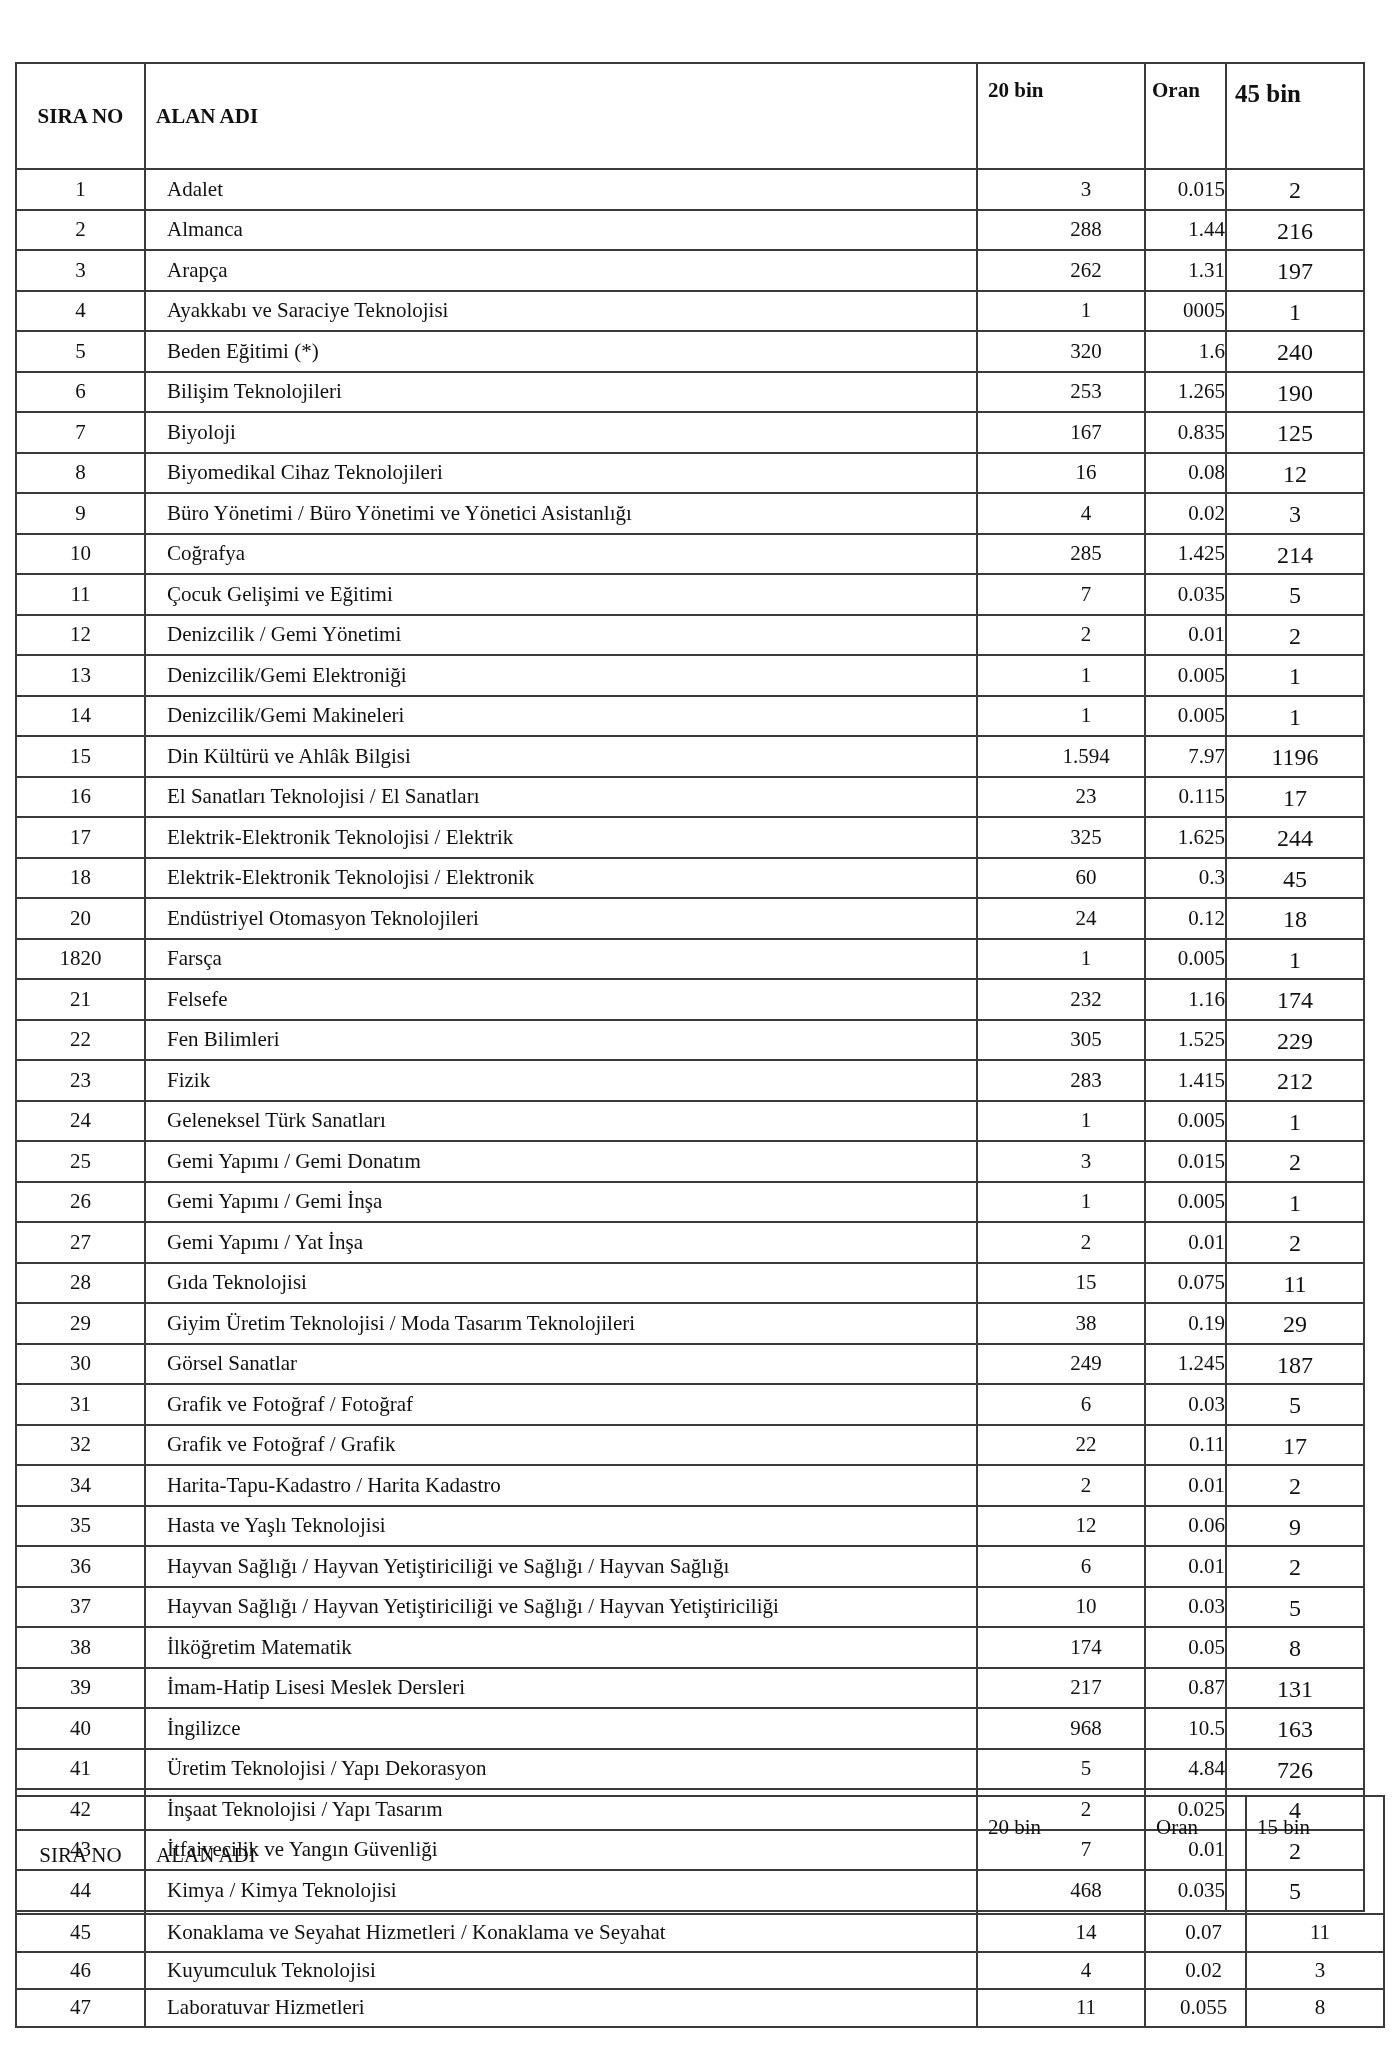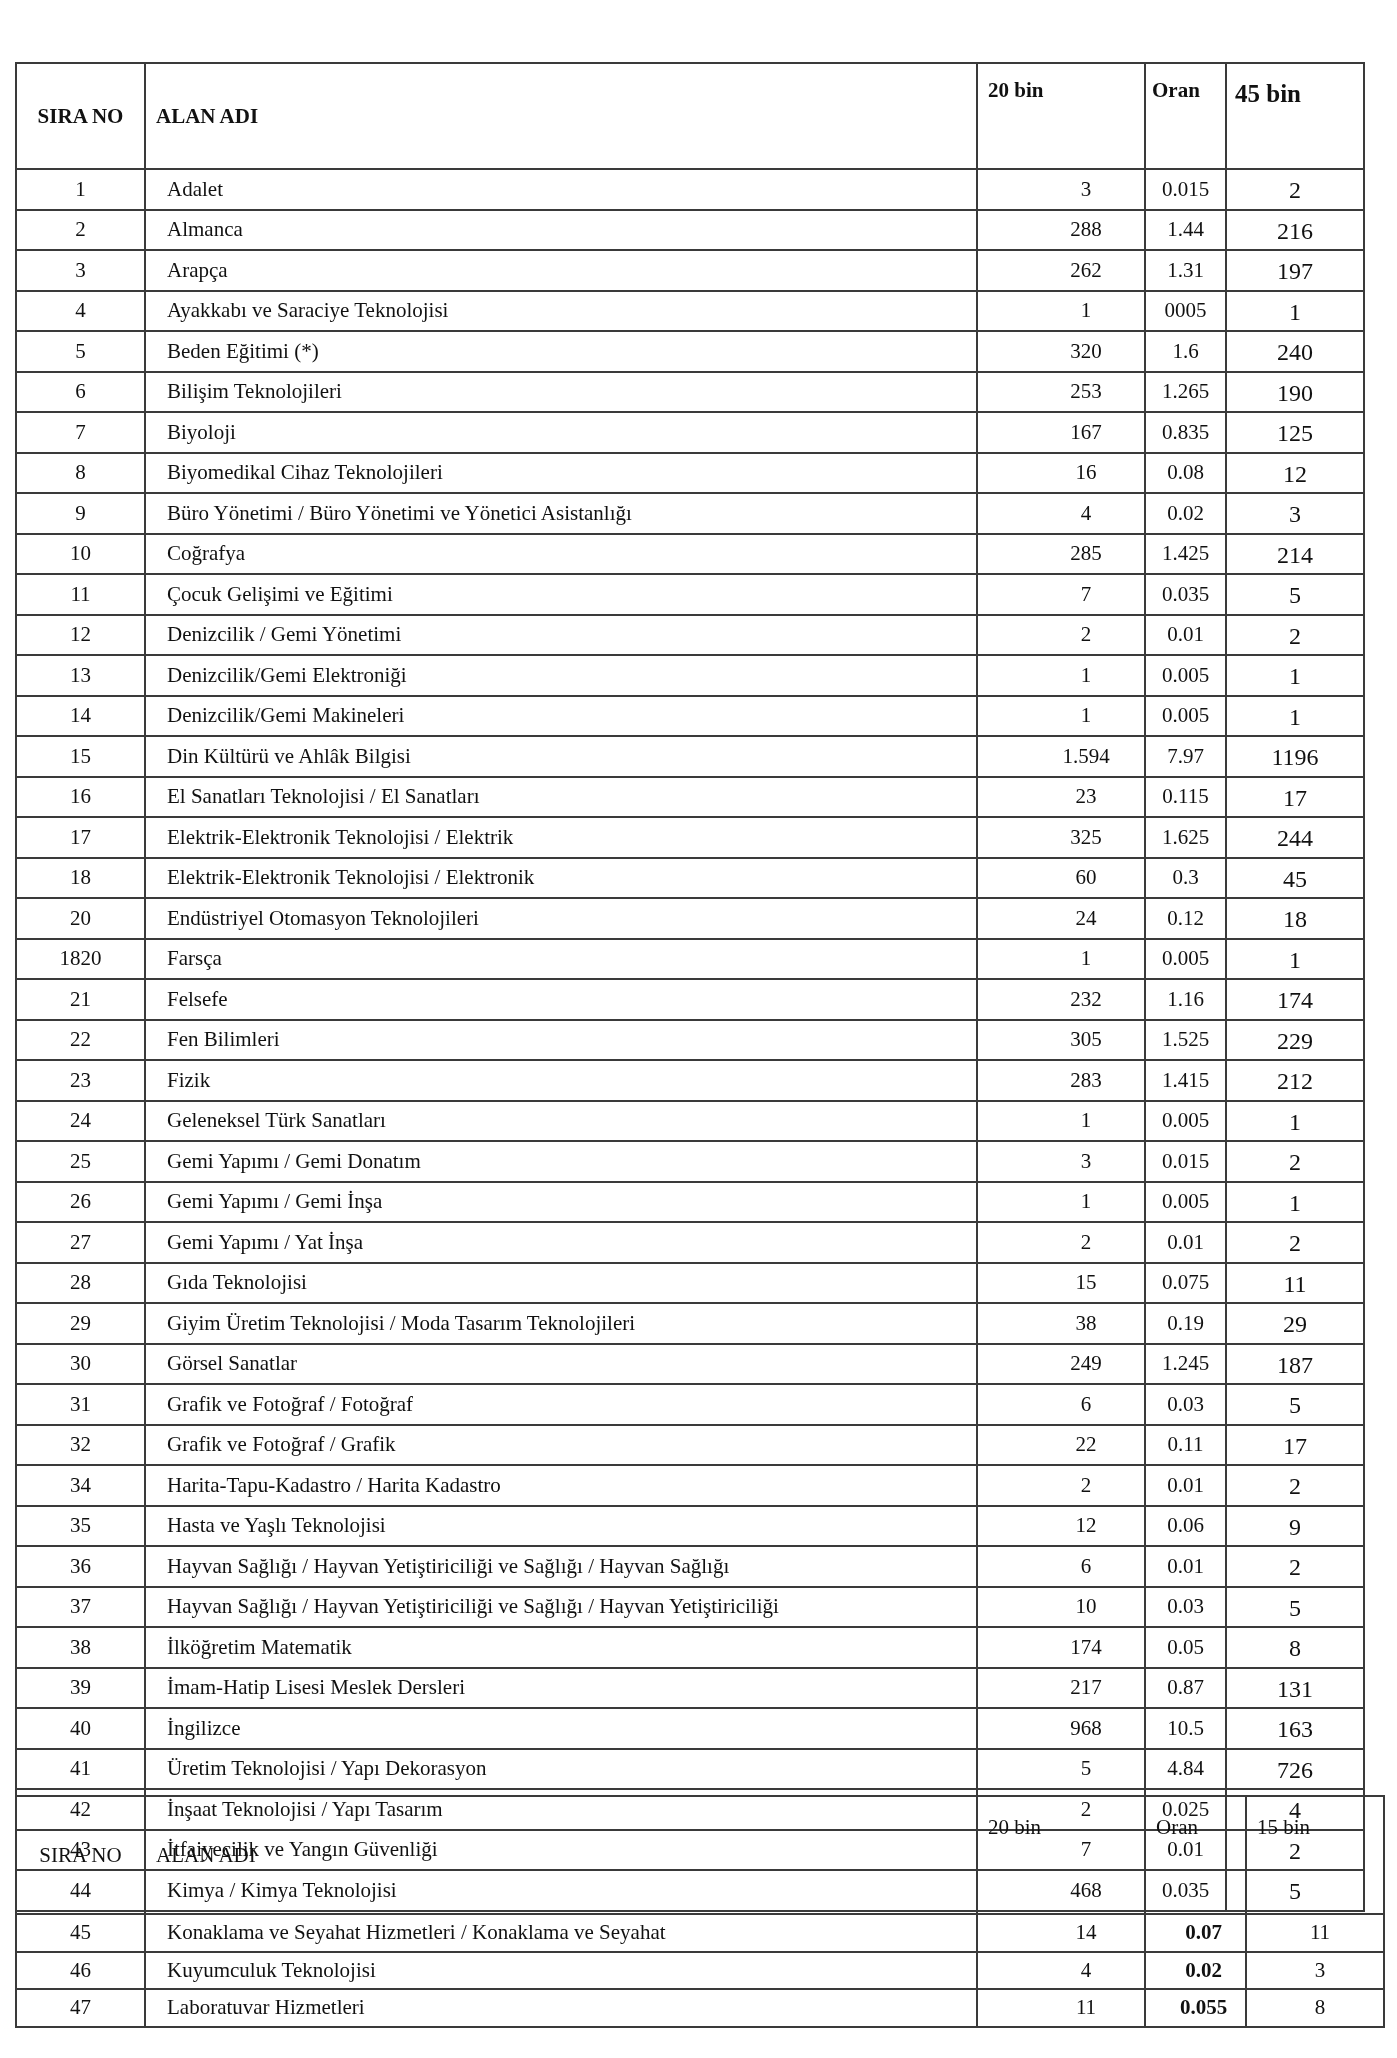--- a/index.html
+++ b/index.html
@@ -17,35 +17,35 @@
   #main-table col.c5 { width: 138px; }
   #main-table thead th { height: 88px; font-weight: bold; font-size: 21px; text-align: left; }
   #main-table thead th.hn { text-align: center; }
   #main-table thead th.hv { vertical-align: top; padding-top: 14px; padding-left: 10px; }
   #main-table thead th.hv.big { font-size: 25px; padding-top: 16px; padding-left: 8px; }
   #main-table thead th.hname { padding-left: 10px; }
   #main-table tbody td { height: 35.5px; font-size: 21px; }
   td.no { text-align: center; }
   td.name { padding-left: 21px; white-space: nowrap; }
   td.v20 { text-align: center; padding-left: 50px; }
-  td.oran { text-align: center; margin-top: 19px; }
+  td.oran { text-align: right; margin-top: 19px; }
   td.v45 { text-align: center; font-size: 24px !important; padding-top: 3px; }
 
   #second-table { left: 15px; top: 1795px; }
   #second-table col.c1 { width: 129px; }
   #second-table col.c2 { width: 832px; }
   #second-table col.c3 { width: 168px; }
   #second-table col.c4 { width: 101px; }
   #second-table col.c5 { width: 138px; }
   #second-table thead th { height: 98px; font-weight: normal; font-size: 21px; text-align: left; }
   #second-table thead th.hn { text-align: center; }
   #second-table thead th.hname { padding-left: 10px; }
   #second-table thead th.hv { vertical-align: top; padding-top: 18px; padding-left: 10px; }
   #second-table tbody td { height: 35.5px; font-size: 21px; }
-  #second-table td.oran2 { text-align: center; padding-left: 16px; font-weight: bold; }
+  #second-table td.oran2 { text-align: center; padding-left: 16px; }
   #second-table td.v15 { text-align: center; padding-left: 10px; }
 </style>
 </head>
 <body>
 
 <table id="main-table">
   <colgroup>
       <col class="c1">
       <col class="c2">
       <col class="c3">

